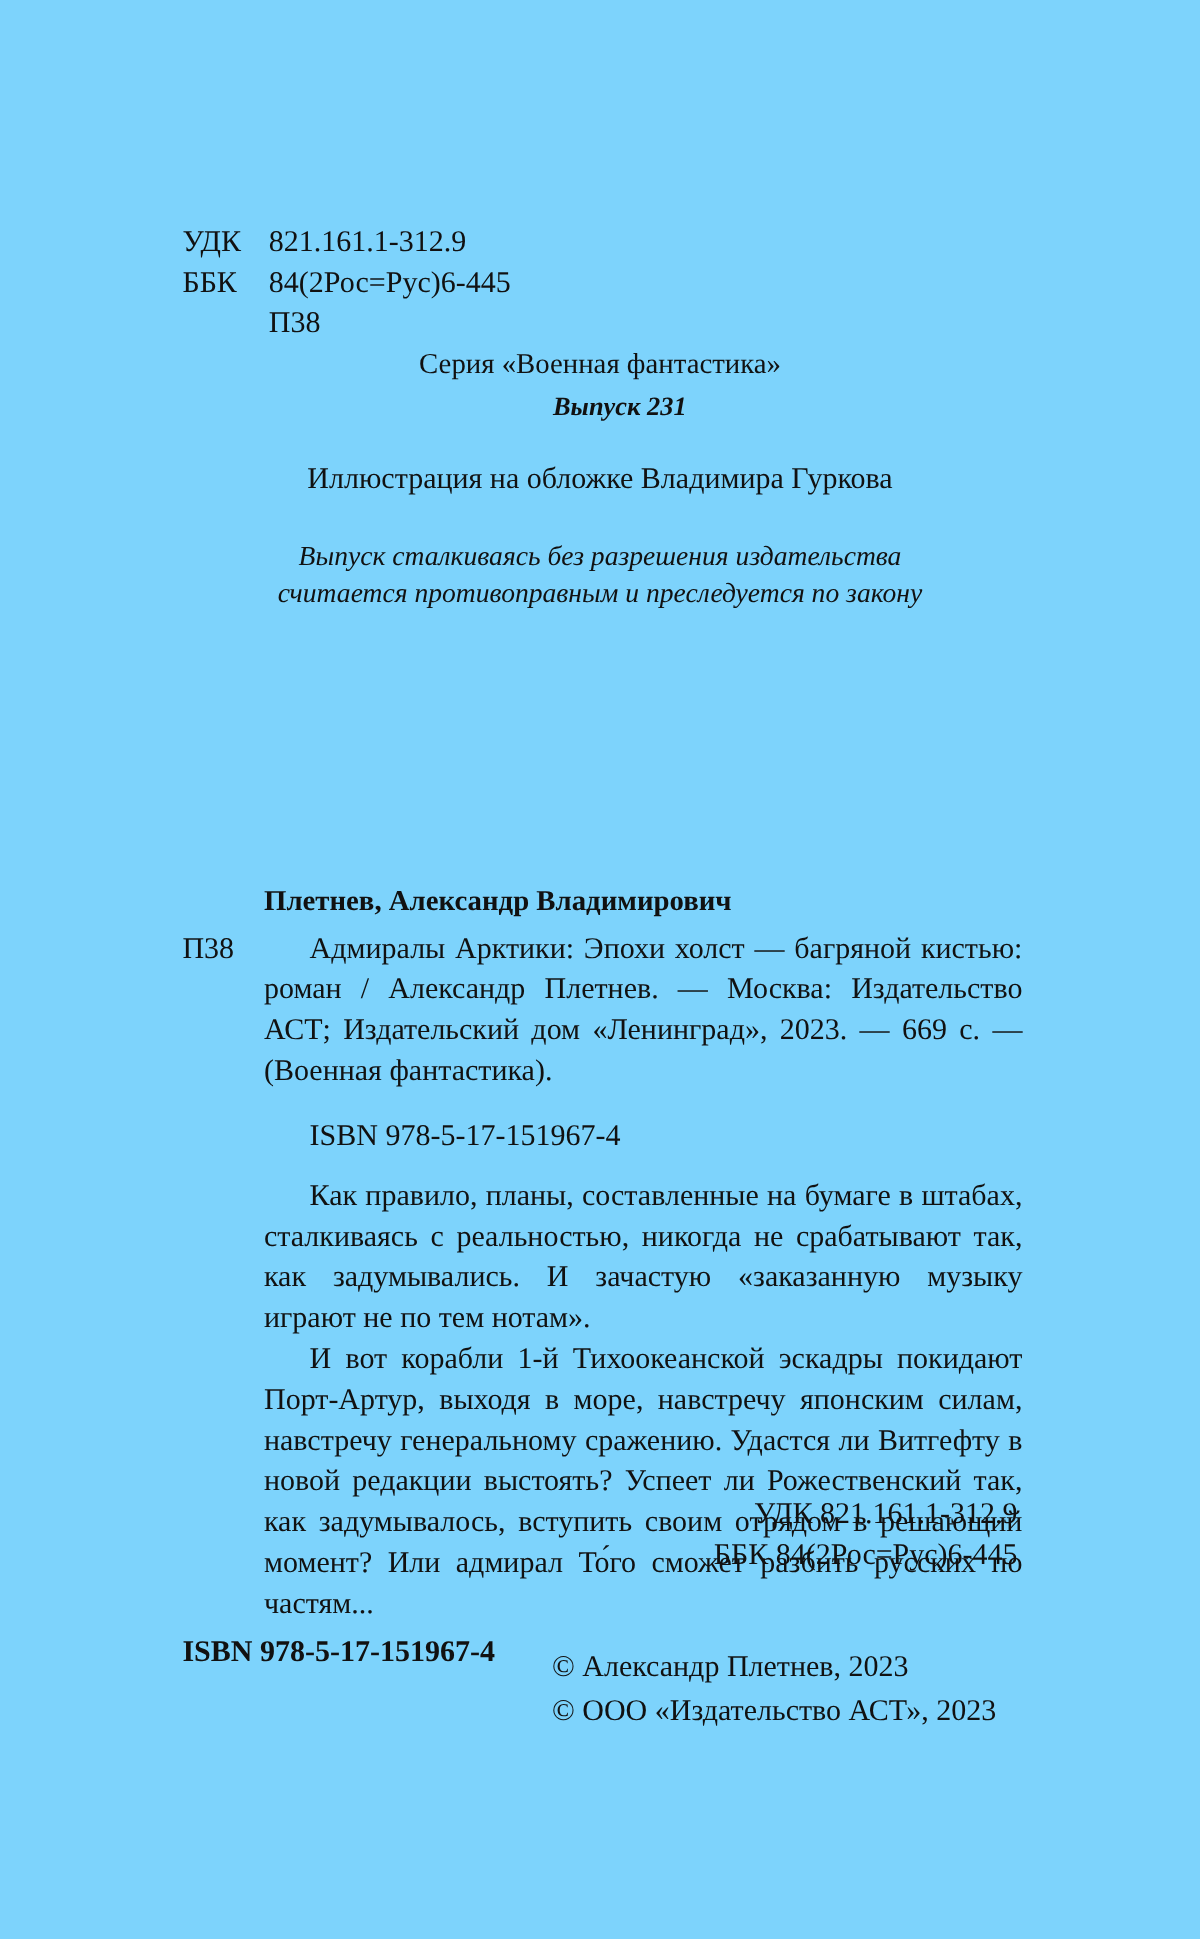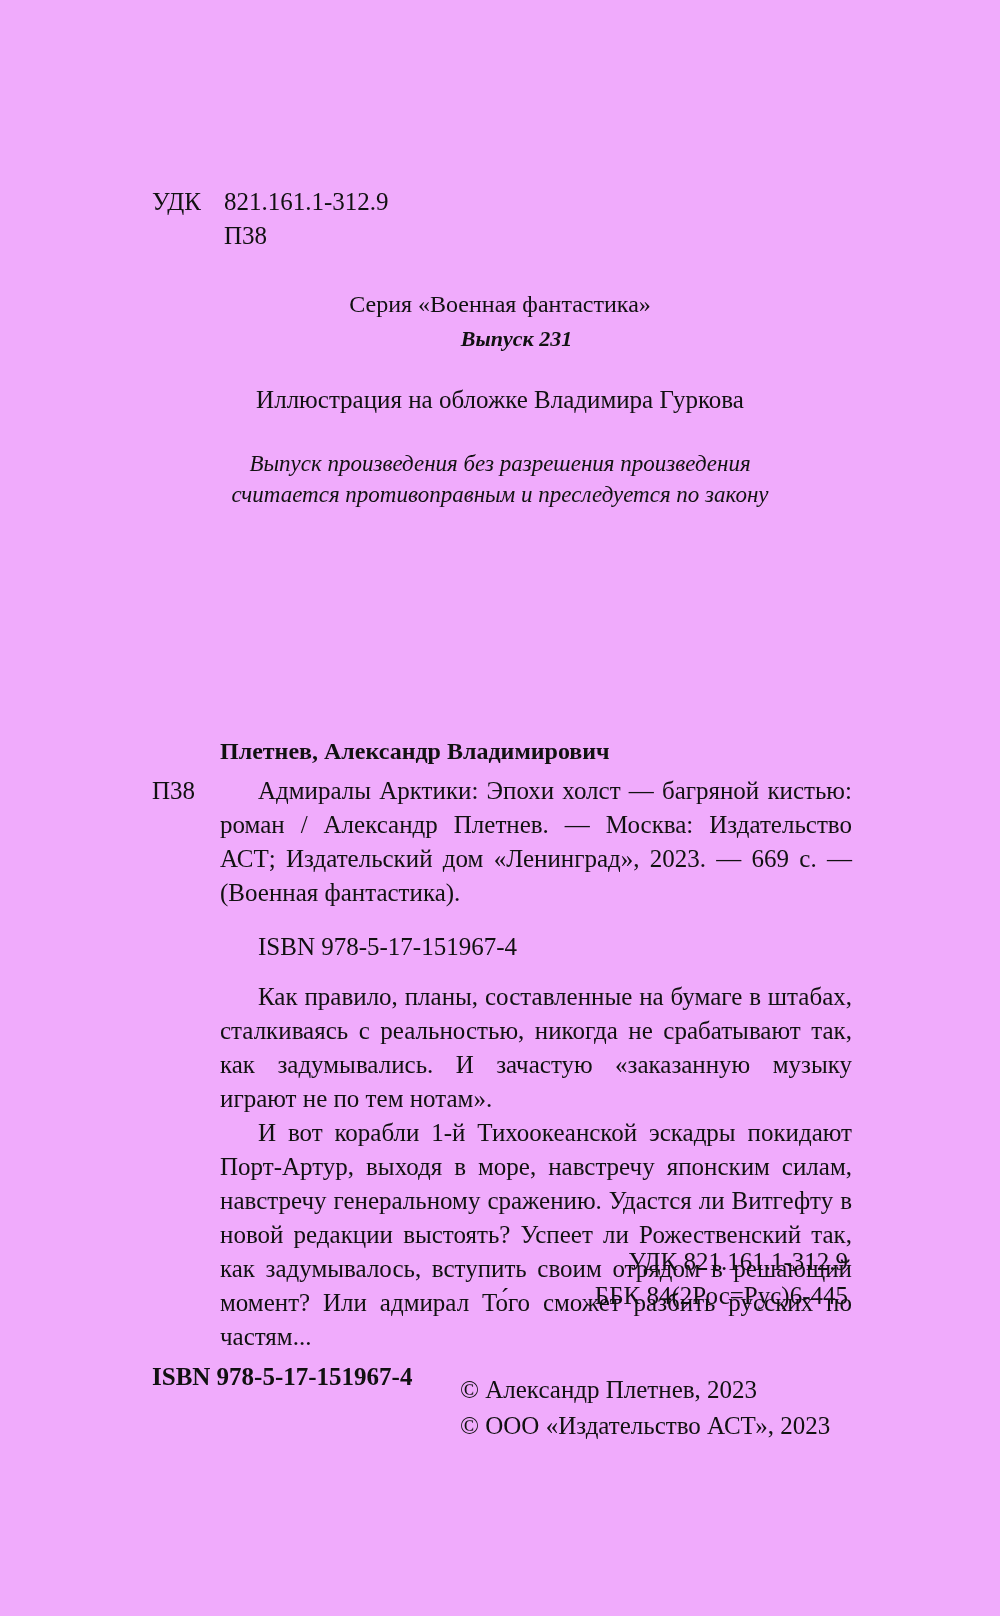--- a/index.html
+++ b/index.html
@@ -13,21 +13,21 @@
     position: relative;
     font-family: "Liberation Serif", "DejaVu Serif", serif;
     color: #111111;
     overflow: hidden;
   }
   .page {
     position: absolute;
     left: 0; top: 0;
     width: 1000px;
     height: 1616px;
-    background: #f0abfc;
+    background: #7dd3fc;
   }
 
   
   .cip-top {
     position: absolute;
     left: 152px;
     top: 185px;
     font-size: 25px;
     line-height: 34px;
   }
@@ -159,33 +159,37 @@
 <body>
 
 <div class="page">
 
   <div class="cip-top">
     <div class="cip-row">
       <span class="cip-label">УДК</span>
       <span class="cip-value">821.161.1-312.9</span>
     </div>
     <div class="cip-row">
+      <span class="cip-label">ББК</span>
+      <span class="cip-value">84(2Рос=Рус)6-445</span>
+    </div>
+    <div class="cip-row">
       <span class="cip-label"></span>
       <span class="cip-value">П38</span>
     </div>
   </div>
 
   <div class="series-block">
     <div class="series-name">Серия «Военная фантастика»</div>
     <div class="series-issue">Выпуск 231</div>
     <div class="cover-credit">
       <span>Иллюстрация на обложке </span><span class="italic">Владимира Гуркова</span>
     </div>
     <div class="warning">
-      <div>Выпуск произведения без разрешения произведения</div>
+      <div>Выпуск сталкиваясь без разрешения издательства</div>
       <div>считается противоправным и преследуется по закону</div>
     </div>
   </div>
 
   <div class="record">
     <div class="author-line">Плетнев, Александр Владимирович</div>
 
     <div class="desc-wrap">
       <div class="desc-index">П38</div>
       <div class="desc-body">

